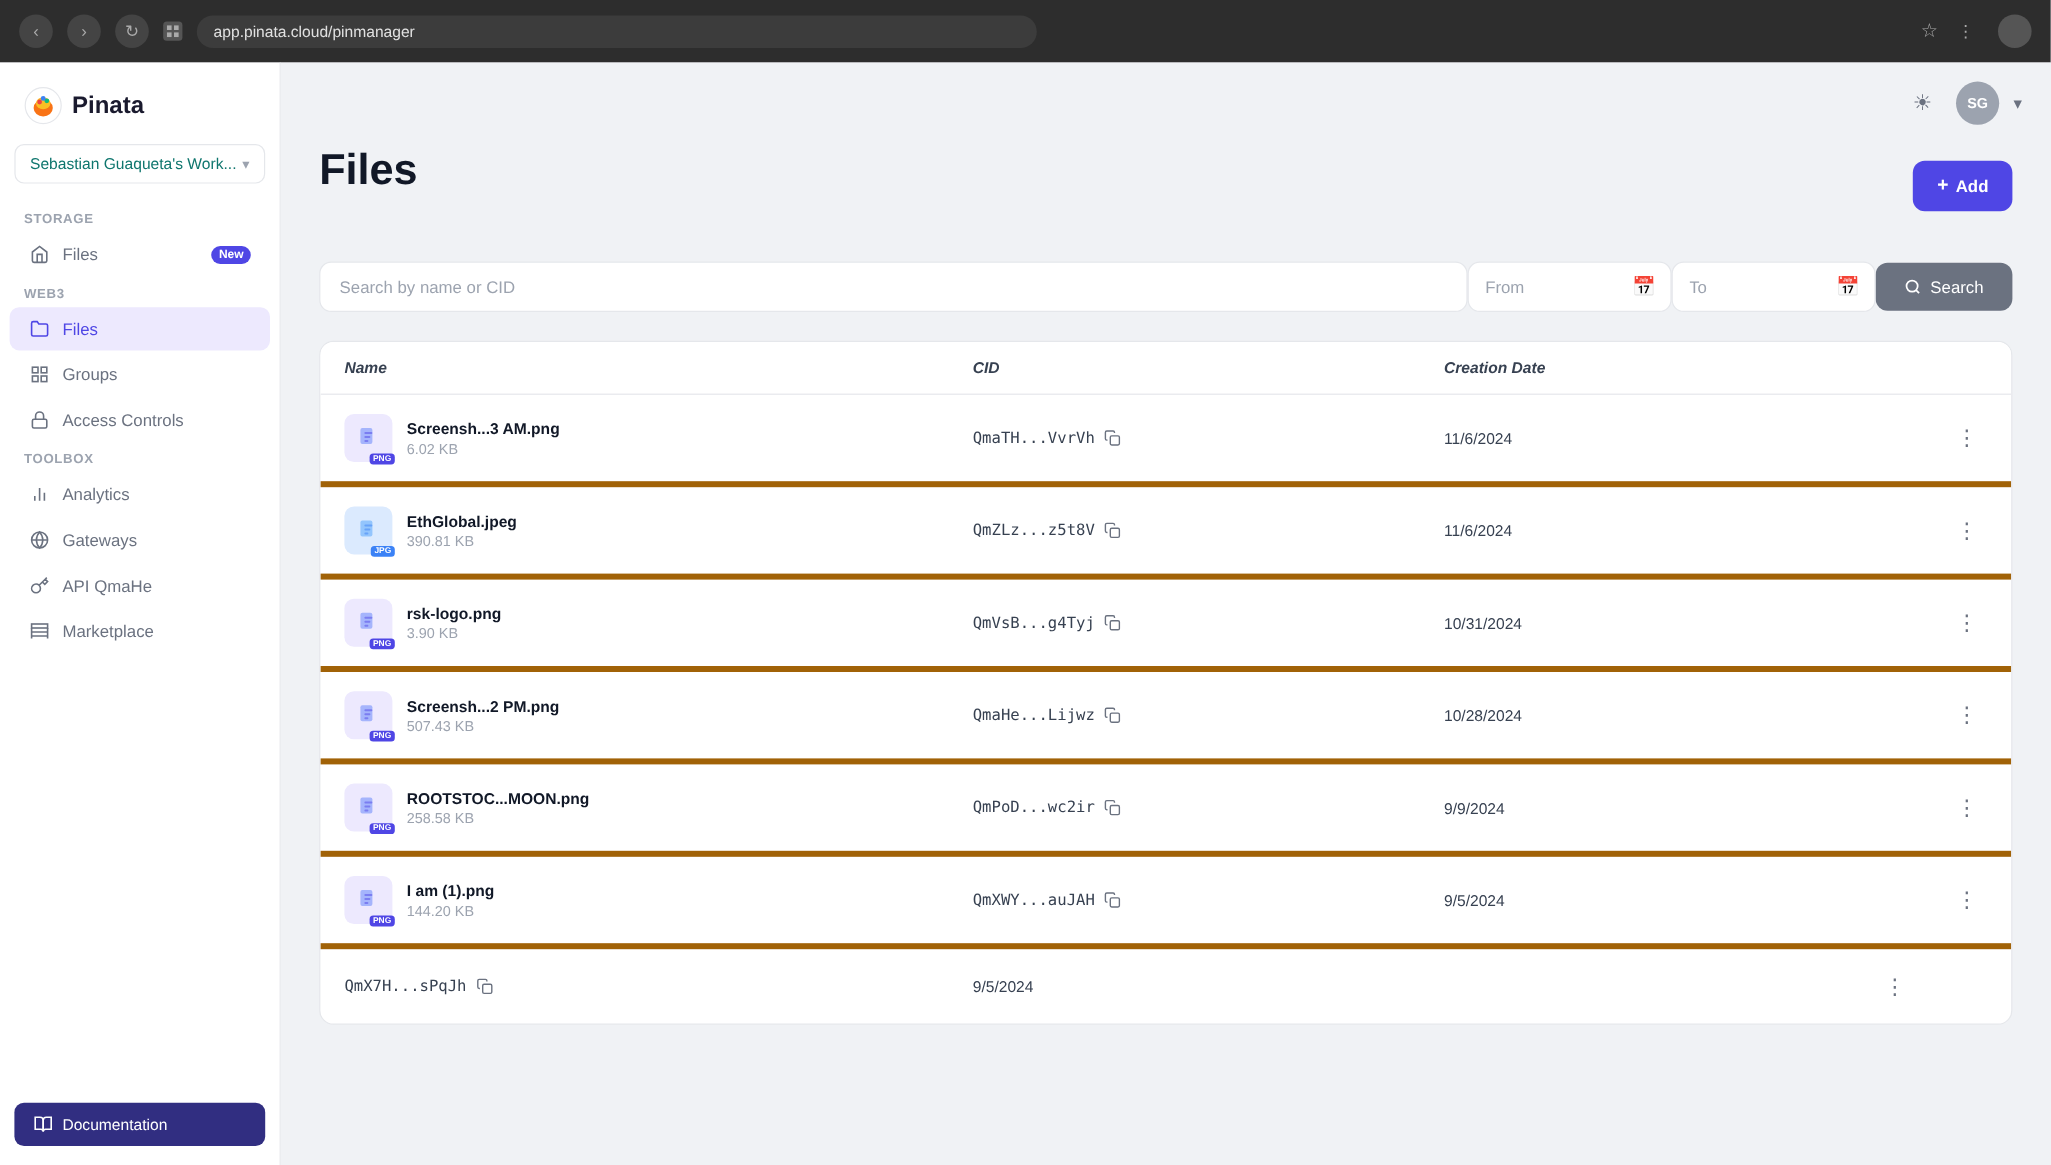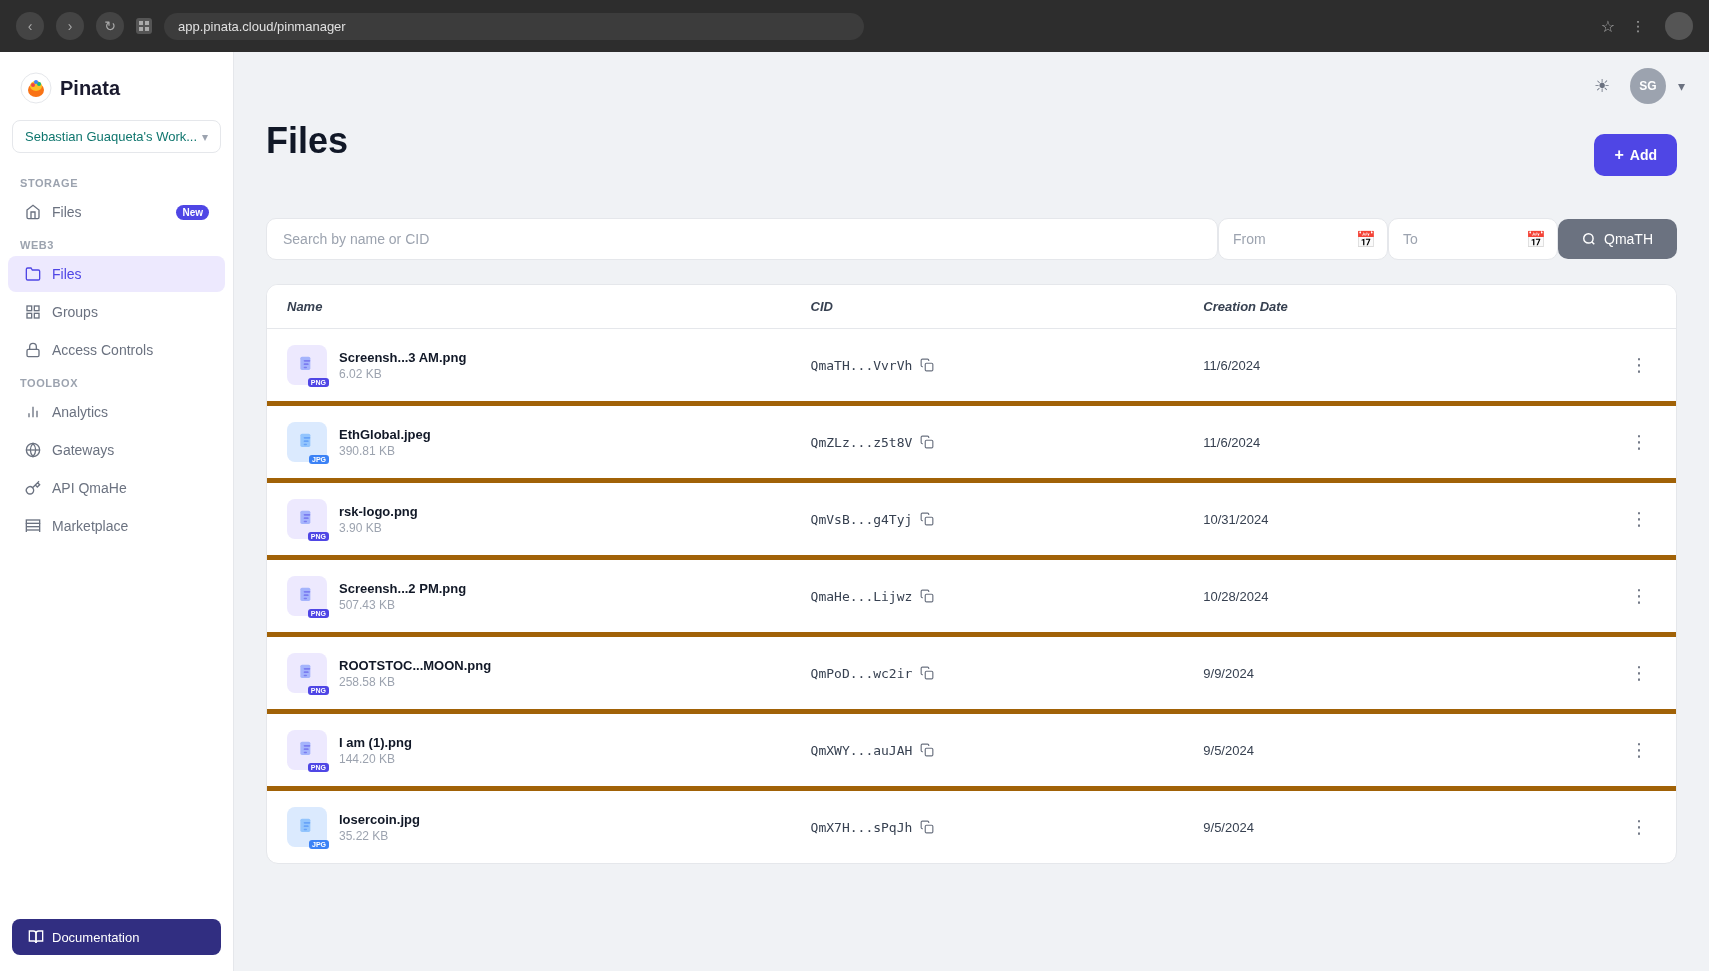--- a/index.html
+++ b/index.html
@@ -526,21 +526,21 @@
         </div>
         <div class="date-input-wrap">
           <input class="date-input" type="text" placeholder="To" style="">
           <span class="date-icon">📅</span>
         </div>
         <button class="search-btn">
           <svg width="14" height="14" viewBox="0 0 24 24" fill="none" stroke="white" stroke-width="2.5">
             <circle cx="11" cy="11" r="8"></circle>
             <line x1="21" y1="21" x2="16.65" y2="16.65"></line>
           </svg>
-          <span>QmaTH</span>
+          <span>Search</span>
         </button>
       </div>
 
       <div class="files-table">
         <div class="table-header">
           <div class="table-header-cell">Name</div>
           <div class="table-header-cell">CID</div>
           <div class="table-header-cell">Creation Date</div>
           <div class="table-header-cell"></div>
         </div>
@@ -720,35 +720,20 @@
           <path d="M5 15H4a2 2 0 0 1-2-2V4a2 2 0 0 1 2-2h9a2 2 0 0 1 2 2v1"></path>
         </svg>
       </button>
     </div>
     <div class="date-cell">9/5/2024</div>
     <div class="actions-cell">
       <button class="more-btn">⋮</button>
     </div>
   </div>
             <div class="table-row">
-    <div class="file-info">
-      <div class="file-icon-wrap" style="background: #dbeafe;">
-        <svg width="20" height="20" viewBox="0 0 24 24" fill="none">
-          <rect x="4" y="2" width="12" height="16" rx="2" fill="#93c5fd"></rect>
-          <rect x="8" y="6" width="8" height="2" rx="1" fill="#3b82f6" opacity="0.5"></rect>
-          <rect x="8" y="10" width="6" height="2" rx="1" fill="#3b82f6" opacity="0.5"></rect>
-          <rect x="8" y="14" width="4" height="2" rx="1" fill="#3b82f6" opacity="0.5"></rect>
-        </svg>
-        <span class="file-badge" style="background:#3b82f6;">JPG</span>
-      </div>
-      <div>
-        <div class="file-name">losercoin.jpg</div>
-        <div class="file-size">35.22 KB</div>
-      </div>
-    </div>
     <div class="cid-cell">
       <span>QmX7H...sPqJh</span>
       <button class="copy-btn" title="Copy CID">
         <svg width="14" height="14" viewBox="0 0 24 24" fill="none" stroke="#6b7280" stroke-width="2">
           <rect x="9" y="9" width="13" height="13" rx="2" ry="2"></rect>
           <path d="M5 15H4a2 2 0 0 1-2-2V4a2 2 0 0 1 2-2h9a2 2 0 0 1 2 2v1"></path>
         </svg>
       </button>
     </div>
     <div class="date-cell">9/5/2024</div>

